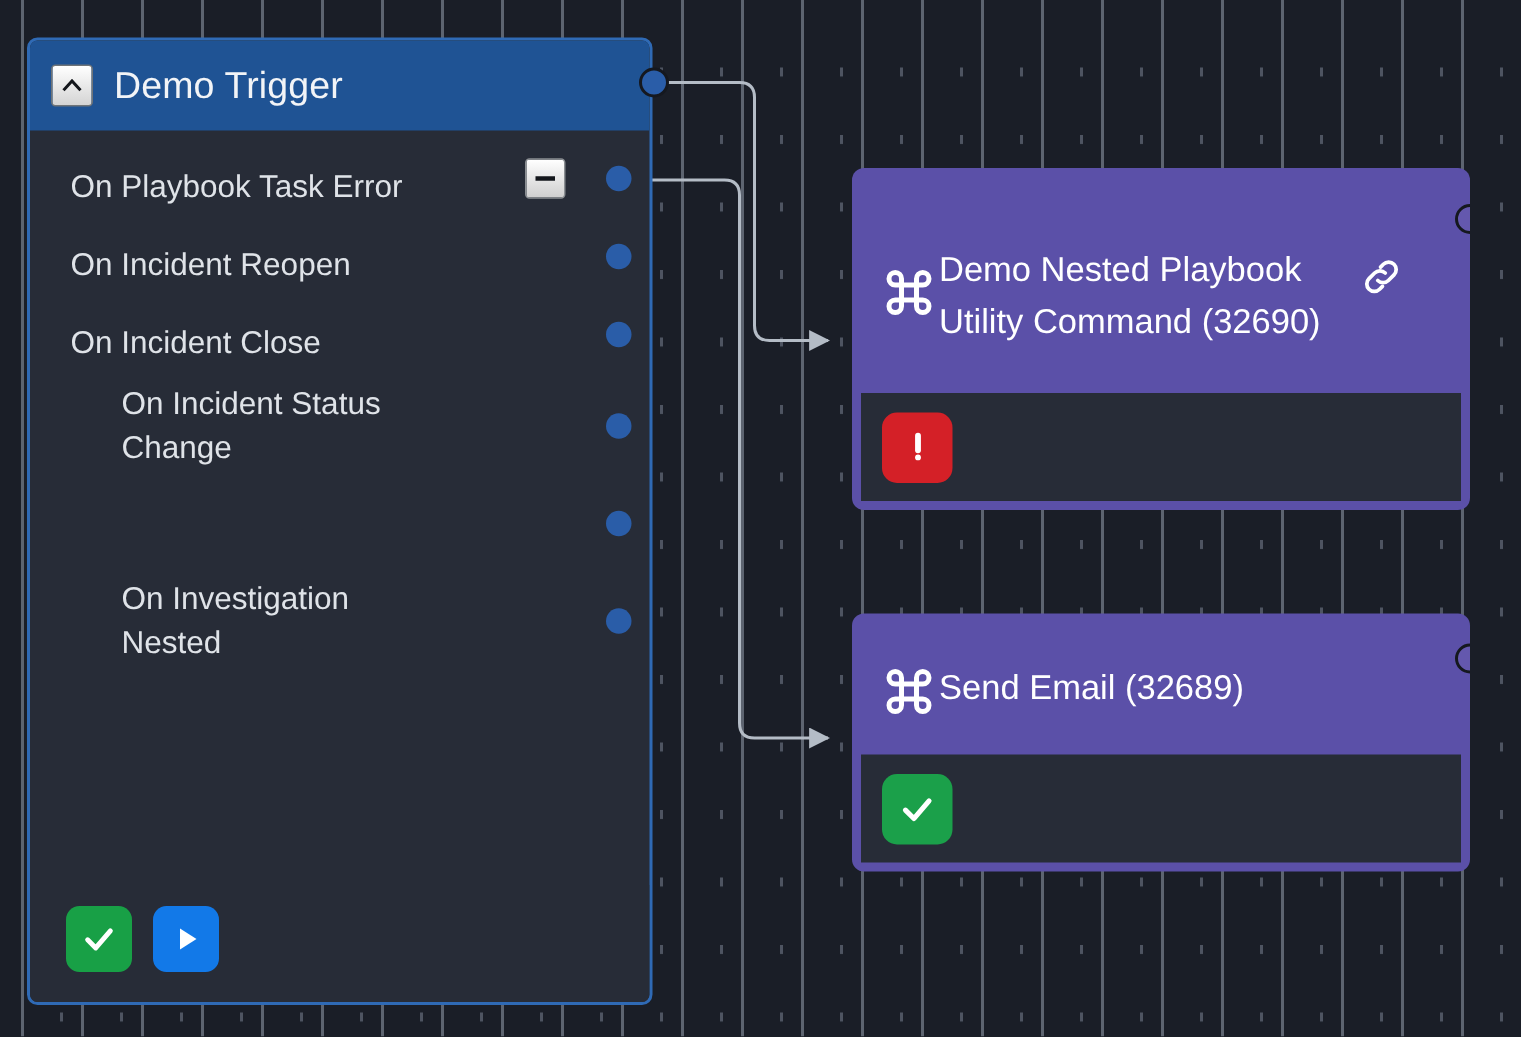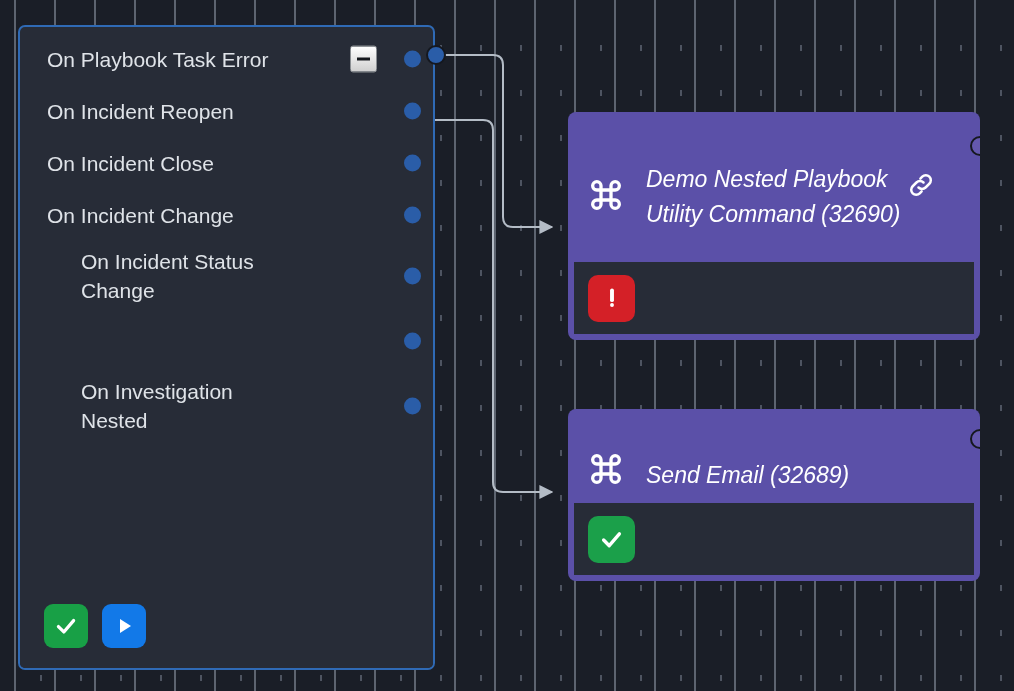--- a/index.html
+++ b/index.html
@@ -54,21 +54,21 @@
     font-size: 25px;
     letter-spacing: .1px;
     white-space: nowrap;
   }
   #trigger-body {
     padding: 6px 0 0 0;
   }
   .trig-row {
     position: relative;
     display: flex;
-    align-items: center;
+    align-items: flex-end;
     min-height: 52px;
     padding: 6px 46px 6px 27px;
   }
   .trig-row.tall { min-height: 60px; margin-left: 34px; }
   .trig-label {
     color: #dfe3e8;
     font-size: 21px;
     line-height: 29px;
     max-width: 300px;
   }
@@ -122,26 +122,24 @@
     overflow: hidden;
     z-index: 5;
   }
   #node-nested { left: 568px; top: 112px; width: 412px; height: 228px; }
   #node-email  { left: 568px; top: 409px; width: 412px; height: 172px; }
 
   .node-head {
     display: flex;
     align-items: center;
     padding: 32px 16px 12px 18px;
-    gap: 20px;
     position: relative;
-    font-style: italic;
   }
   #node-nested .node-head { height: 150px; align-items: center; }
-  #node-email  .node-head { height: 96px; align-items: flex-end; }
+  #node-email  .node-head { height: 96px; align-items: flex-start; }
   .cmd-icon { flex: none; }
   .node-title {
     color: #ffffff;
     font-size: 23px;
     line-height: 35px;
     max-width: 260px;
   }
   .link-icon {
     position: absolute;
     right: 44px;
@@ -203,20 +201,28 @@
     <rect x="13" y="22" width="1001" height="669" fill="url(#dotpat)"></rect>
   </svg>
 
   <svg class="edges" width="1014" height="691">
     <path d="M 443 55 L 493 55 Q 503 55 503 65 L 503 217 Q 503 227 513 227 L 552 227" fill="none" stroke="#b4bcc6" stroke-width="2" marker-end="url(#arrow)"></path>
     <path d="M 417 120 L 483 120 Q 493 120 493 130 L 493 482 Q 493 492 503 492 L 552 492" fill="none" stroke="#b4bcc6" stroke-width="2" marker-end="url(#arrow)"></path>
   </svg>
 
   <div id="trigger-panel">
 
+    <div id="trigger-header">
+      <div class="collapse-btn">
+        <svg width="16" height="16" viewBox="0 0 16 16" aria-hidden="true">
+          <path d="M3 10.5 L8 5 L13 10.5" fill="none" stroke="#14171c" stroke-width="2" stroke-linecap="square" stroke-linejoin="miter"></path>
+        </svg>
+      </div>
+      <div id="trigger-title">Demo Trigger</div>
+    </div>
 
     <div id="trigger-body">
 
       <div class="trig-row">
         <div class="trig-label">On Playbook Task Error</div>
         <div class="minus-btn">
             <i></i>
           </div>
         <div class="port-dot"></div>
       </div>
@@ -224,24 +230,20 @@
       <div class="trig-row">
         <div class="trig-label">On Incident Reopen</div>
         <div class="port-dot"></div>
       </div>
 
       <div class="trig-row">
         <div class="trig-label">On Incident Close</div>
         <div class="port-dot"></div>
       </div>
 
-      <div class="trig-row">
-        <div class="trig-label">On Incident Change</div>
-        <div class="port-dot"></div>
-      </div>
 
       <div class="trig-row tall">
         <div class="trig-label" style="max-width:230px">On Incident Status Change</div>
         <div class="port-dot"></div>
       </div>
 
       <div class="trig-row tall">
         <div class="port-dot"></div>
       </div>
 

